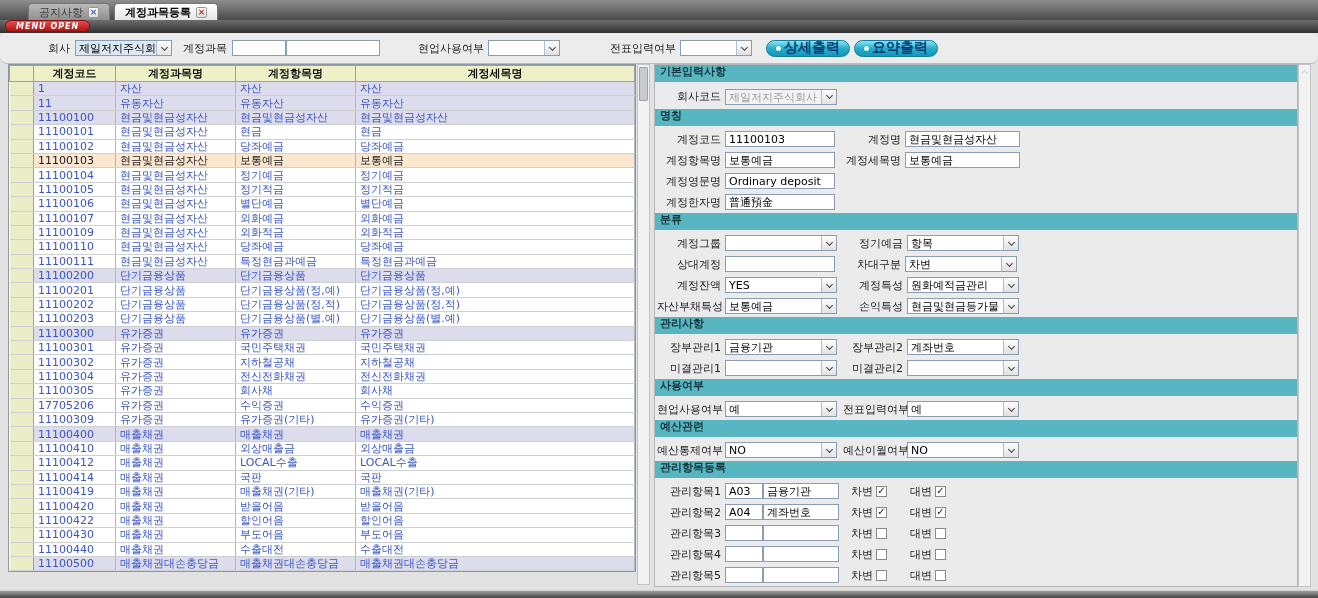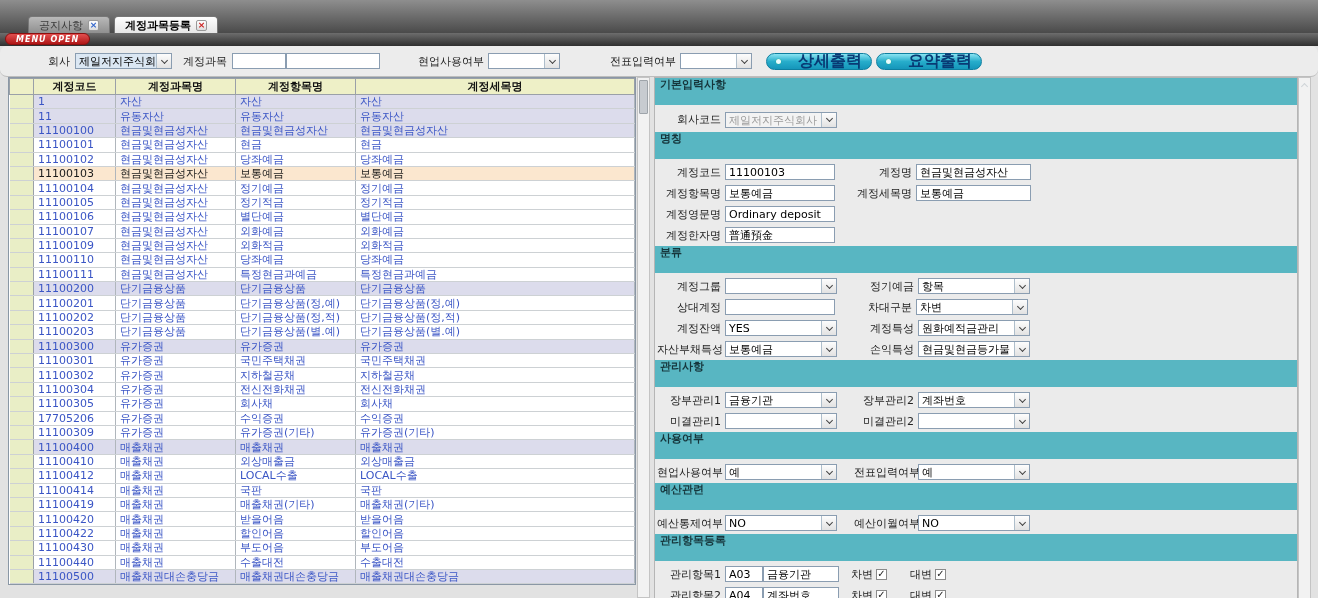--- a/index.html
+++ b/index.html
@@ -1,21 +1,21 @@
 <!DOCTYPE html>
 <html><head>
 <meta charset="utf-8">
 <style>
   * { box-sizing: border-box; margin: 0; padding: 0; }
   html,body { background:#9a9a9a; }
   body { font-family:"DejaVu Sans","Liberation Sans",sans-serif; font-size:11px; }
   .window { position:relative; width:1318px; height:598px; background:#e4e4e4; overflow:hidden; }
 
   
-  .tabbar { height:33px; background:linear-gradient(#8e8e8e,#4a4a4a); display:flex; align-items:flex-end; padding-left:28px; }
+  .tabbar { height:20px; background:linear-gradient(#8e8e8e,#4a4a4a); display:flex; align-items:flex-end; padding-left:28px; }
   .tab { height:17px; display:inline-flex; align-items:center; gap:5px; padding:0 10px; border-radius:4px 4px 0 0; border:1px solid #777; border-bottom:none; }
   .tab.inactive { background:linear-gradient(#b9b9b9,#8f8f8f); color:#3c3c3c; }
   .tab.active { background:linear-gradient(#fefefe,#e6e6e6); color:#000; font-weight:bold; margin-left:4px; }
   .tab-close { width:11px; height:11px; border:1px solid #999; border-radius:2px; background:linear-gradient(#fff,#ddd);
                display:inline-flex; align-items:center; justify-content:center; font-size:9px; font-weight:bold; line-height:1; }
   .tab-close.blue { color:#3366cc; }
   .tab-close.red { color:#cc2222; }
 
   
   .menustrip { height:13px; background:linear-gradient(#6d6d6d,#2f2f2f); position:relative; }
@@ -27,23 +27,23 @@
   .toolbar { height:31px; background:#ececec; border-bottom:1px solid #bdbdbd; display:flex; align-items:center;border-radius:7px; }
   .tlabel { color:#222; white-space:nowrap; }
   .tin { height:16px; border:1px solid #8a9db1; background:#fff; font-family:inherit; font-size:11px; padding:0 3px; }
   .sel { display:inline-flex; height:16px; border:1px solid #8a9db1; background:#fff; align-items:stretch; }
   .sval { flex:1; padding:1px 3px; white-space:nowrap; overflow:hidden; line-height:13px; }
   .sarrow { width:15px; border-left:1px solid #aebecb; background:linear-gradient(#fdfdfd,#e2e2e2); display:flex; align-items:center; justify-content:center; }
   .chev { width:5px; height:5px; border-right:1.5px solid #444; border-bottom:1.5px solid #444; transform:rotate(45deg); margin-top:-2px; }
   .sel.dis { background:#f3f3f3; }
   .sel.dis .sval { color:#9a9a9a; }
   .sel.company { background:#dbe7f3; }
-  .print-btn { height:17px; display:inline-flex; align-items:center; gap:17px; padding:0 9px; border-radius:9px;
+  .print-btn { height:17px; display:inline-flex; align-items:center; gap:3px; padding:0 9px; border-radius:9px;
                border:1px solid #0e7fa0; background:linear-gradient(#8ae4f2,#27adcb 50%,#1596ba);
-               color:#083a74; font-weight:bold; font-size:16px; font-family:inherit; cursor:pointer; }
+               color:#083a74; font-weight:bold; font-size:14px; font-family:inherit; cursor:pointer; }
   .print-btn .dot { width:5px; height:5px; border-radius:50%; background:#eafcff; box-shadow:0 0 1px #0a5; }
 
   
   .main { display:flex; align-items:flex-start; padding:0 0 0 8px; height:526px; background:#e2e2e2; }
 
   
   .grid-wrap { width:628px; border:1px solid #8a97a5; background:#fff; }
   table { border-collapse:collapse; table-layout:fixed; width:626px; }
   col.c-sel{width:24px} col.c-code{width:82px} col.c-name{width:120px} col.c-item{width:120px}
   th { height:15px; background:#eef0c7; border:1px solid #9aa0a8; font-size:11px; font-weight:bold; color:#111; }
@@ -57,25 +57,25 @@
 
   
   .vscroll { width:13px; background:#f2f2f2; border:1px solid #c4c4c4; position:relative; }
   .grid-scroll { height:521px; margin-left:1px; }
   .thumb { position:absolute; top:2px; left:1px; width:9px; height:34px; background:#c7cbd0; border:1px solid #9ea4aa; border-radius:1px; }
   .panel-scroll { height:523px; }
   .up-chev { position:absolute; top:6px; left:3px; width:5px; height:5px; border-left:1.5px solid #cfd4d8; border-top:1.5px solid #cfd4d8; transform:rotate(45deg); }
 
   
   .panel { width:644px; height:523px; margin-left:4px; background:#ebebeb; border:1px solid #b5b5b5; overflow:hidden; }
-  .sec-header { height:27px; background:#58b6c2; color:#16363c; font-weight:bold; font-size:11px; line-height:13px; padding-left:5px; margin-bottom:3px; }
+  .sec-header { height:17px; background:#58b6c2; color:#16363c; font-weight:bold; font-size:11px; line-height:13px; padding-left:5px; margin-bottom:3px; }
   .frow { display:flex; align-items:center; height:20px; padding-left:2px; margin-bottom:1px; }
   .frow.tall { height:23px; }
   .flabel { width:64px; text-align:right; margin-right:4px; color:#222; white-space:nowrap; }
-  .flabel.c2 { width:60px; margin-left:17px; }
+  .flabel.c2 { width:60px; margin-left:6px; }
   .fin { width:110px; }
   .fin2 { width:115px; }
   .fsel { width:112px; }
   .min-code { width:38px; }
   .min-name { width:76px; }
   .cb-lab { margin-left:12px; margin-right:3px; color:#222; }
   .cb-lab.second { margin-left:23px; }
   .cb { width:11px; height:11px; border:1px solid #8a8a8a; background:#fff; display:inline-flex; align-items:center; justify-content:center;
         font-size:10px; line-height:10px; color:#222; }
 

